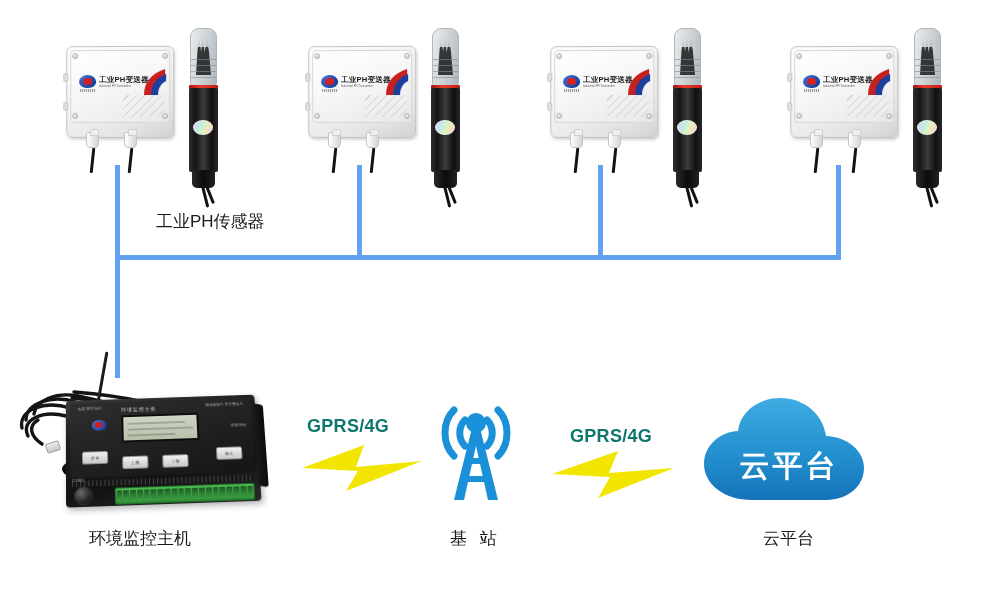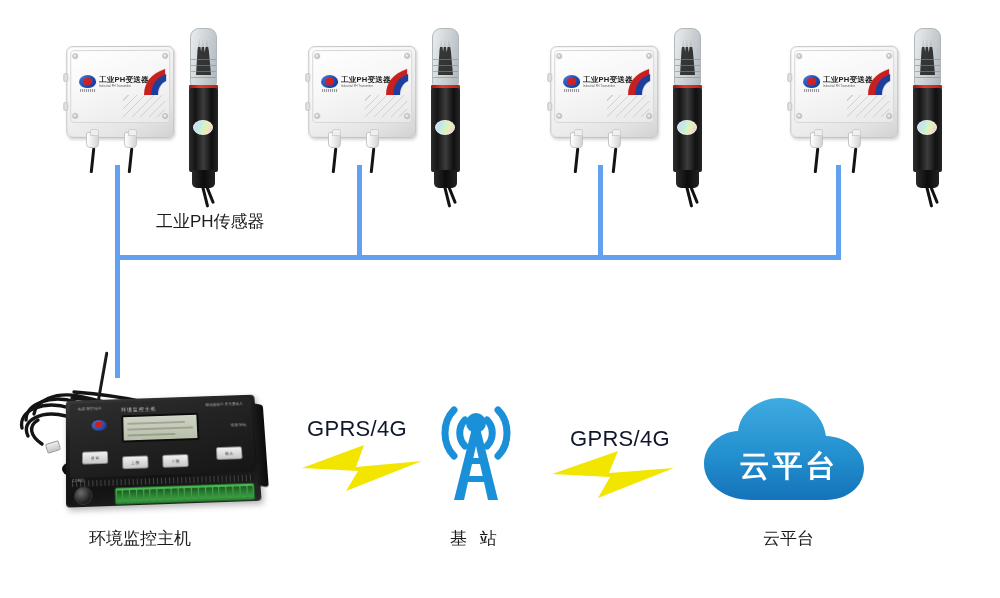--- a/index.html
+++ b/index.html
@@ -341,24 +341,25 @@
     width: 14px; height: 10px;
     background: linear-gradient(180deg,#efefef,#c5c5c5);
     border: 1px solid #9a9a9a;
     border-radius: 2px;
     transform: rotate(-18deg);
   }
 
   
   .gprs-label {
     position: absolute;
-    font-size: 22px;
-    color: #0f172a;
+    font-size: 18px;
+    color: #0f766e;
     letter-spacing: .3px;
     white-space: nowrap;
+    font-weight: bold;
   }
   .bolt { position: absolute; }
 
   
   #tower { position: absolute; left: 424px; top: 396px; width: 104px; height: 108px; }
 
   
   #cloud { position: absolute; left: 700px; top: 396px; width: 178px; height: 110px; }
   .cloud-text {
     position: absolute; left: 0; right: 0; top: 50px;

